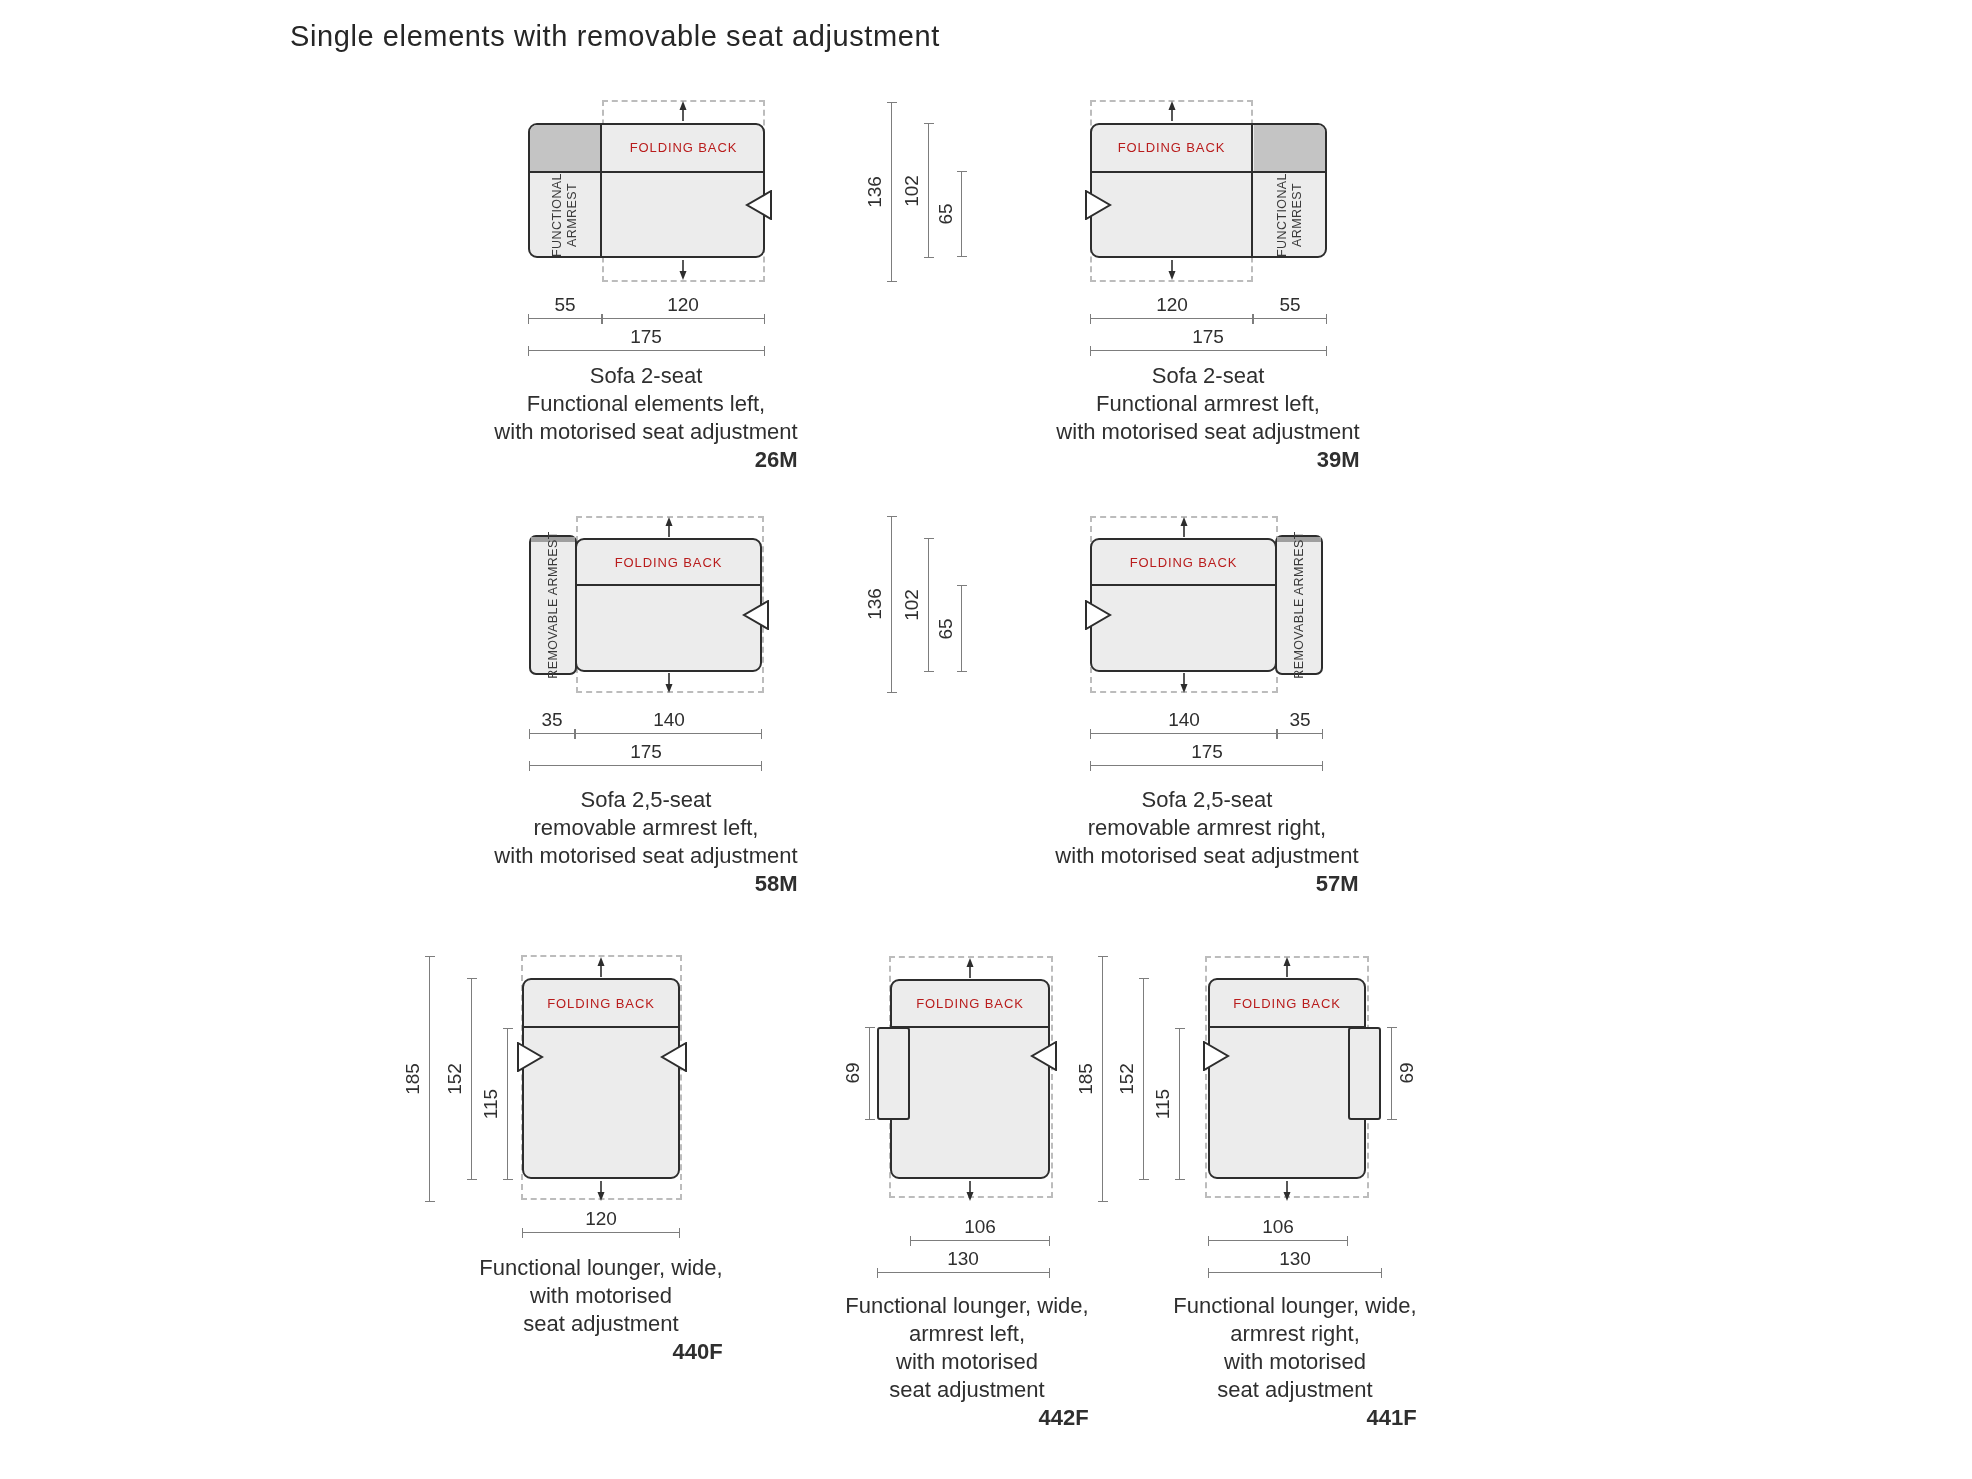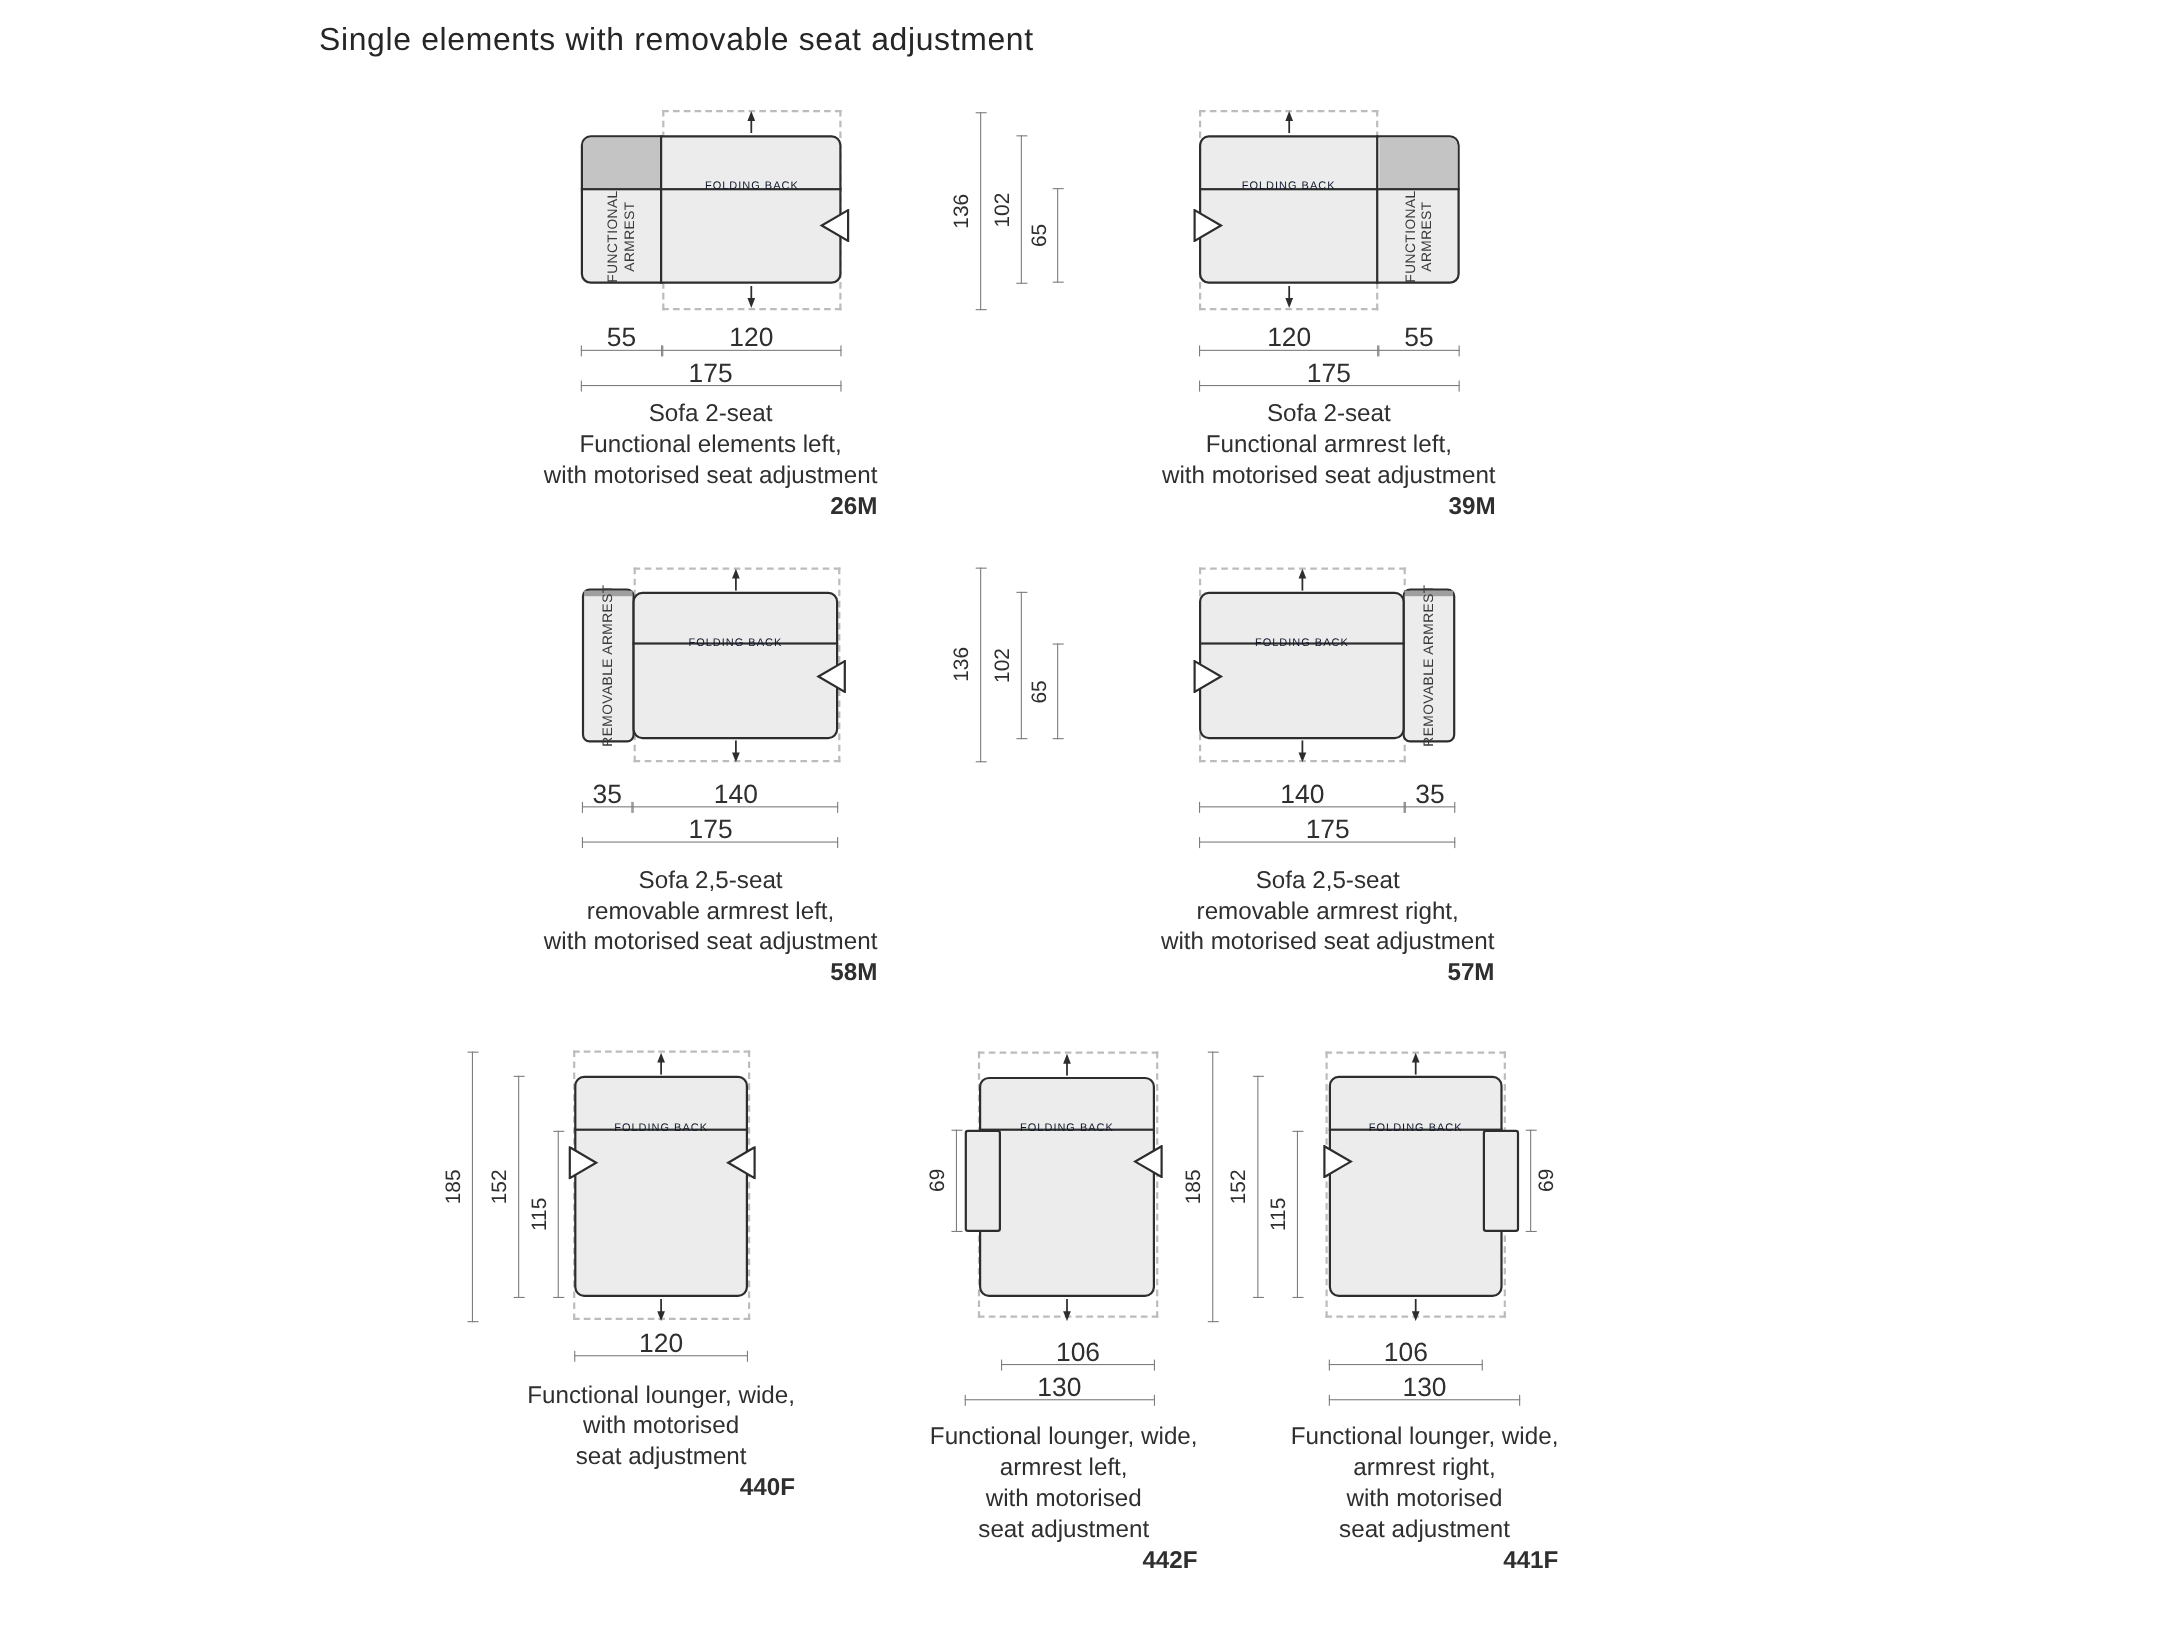--- a/index.html
+++ b/index.html
@@ -8,31 +8,31 @@
   .title{position:absolute;font-size:29px;letter-spacing:.6px;color:#262626;white-space:nowrap;}
   
   .solid{position:absolute;background:#ececec;border:2px solid #2d2d2d;border-radius:9px;box-sizing:border-box;}
   .armrest2{position:absolute;background:#ececec;border:2px solid #2d2d2d;border-radius:7px;box-sizing:border-box;}
   .capfill{position:absolute;background:#c4c4c4;}
   .band{position:absolute;background:#9f9f9f;}
   .vline{position:absolute;width:2px;background:#2d2d2d;}
   .hline{position:absolute;height:2px;background:#2d2d2d;}
   .dsh{position:absolute;border:2px dashed #bcbcbc;box-sizing:border-box;}
   
-  .fb{position:absolute;text-align:center;font-size:10px;letter-spacing:.9px;color:#0f172a;white-space:nowrap;margin-top:24px;}
+  .fb{position:absolute;text-align:center;font-size:13px;letter-spacing:.9px;color:#b91c1c;white-space:nowrap;}
   .vt{position:absolute;transform:translate(-50%,-50%) rotate(-90deg);font-size:12.5px;letter-spacing:.4px;
       color:#3a3a3a;text-align:center;line-height:15px;white-space:nowrap;}
   
   .dh{position:absolute;height:0;border-top:1px solid #7d7d7d;}
   .dh::before,.dh::after{content:"";position:absolute;top:-5px;width:1px;height:10px;background:#7d7d7d;}
   .dh::before{left:0;}.dh::after{right:0;}
   .dv{position:absolute;width:0;border-left:1px solid #7d7d7d;}
   .dv::before,.dv::after{content:"";position:absolute;left:-5px;height:1px;width:10px;background:#7d7d7d;}
   .dv::before{top:0;}.dv::after{bottom:0;}
-  .dn{position:absolute;transform:translateX(-50%);font-size:24px;color:#2f2f2f;white-space:nowrap;}
+  .dn{position:absolute;transform:translateX(-50%);font-size:19px;color:#2f2f2f;white-space:nowrap;}
   .dnv{position:absolute;transform:translate(-50%,-50%) rotate(-90deg);font-size:19px;color:#2f2f2f;white-space:nowrap;}
   
   .capn{position:absolute;transform:translateX(-50%);text-align:center;font-size:22px;line-height:28px;
         color:#2f2f2f;white-space:nowrap;}
   .capn .model{font-weight:700;text-align:right;}
   .arr,.chev{position:absolute;}
 </style>
 </head>
 <body>
 

